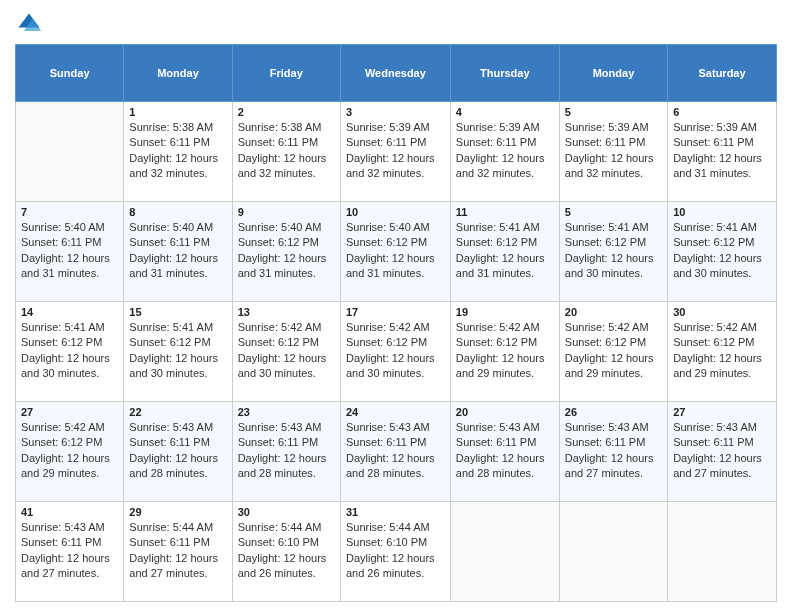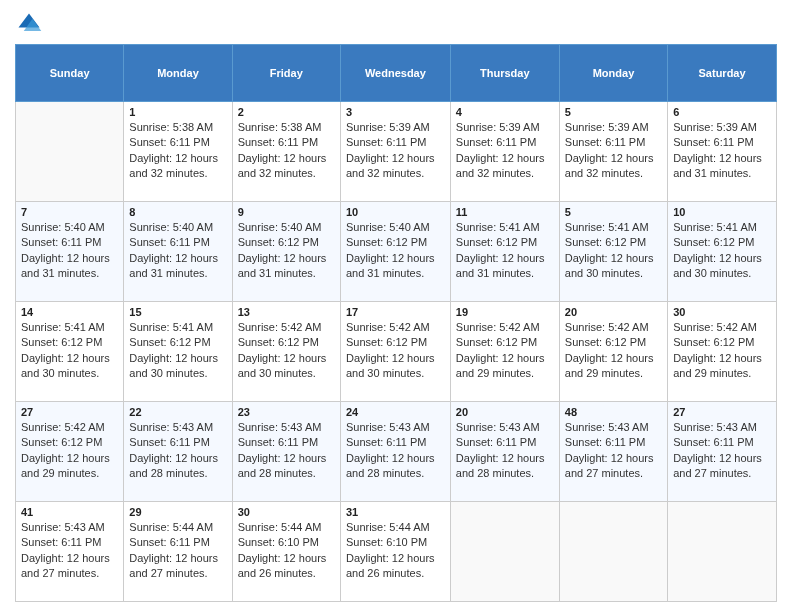--- a/index.html
+++ b/index.html
@@ -307,21 +307,21 @@
 and 28 minutes.</div>
           </td>
           <td>
             <div class="day-number">20</div>
             <div class="day-info" style="white-space: pre-line;">Sunrise: 5:43 AM
 Sunset: 6:11 PM
 Daylight: 12 hours
 and 28 minutes.</div>
           </td>
           <td>
-            <div class="day-number">48</div>
+            <div class="day-number">26</div>
             <div class="day-info" style="white-space: pre-line;">Sunrise: 5:43 AM
 Sunset: 6:11 PM
 Daylight: 12 hours
 and 27 minutes.</div>
           </td>
           <td>
             <div class="day-number">27</div>
             <div class="day-info" style="white-space: pre-line;">Sunrise: 5:43 AM
 Sunset: 6:11 PM
 Daylight: 12 hours

